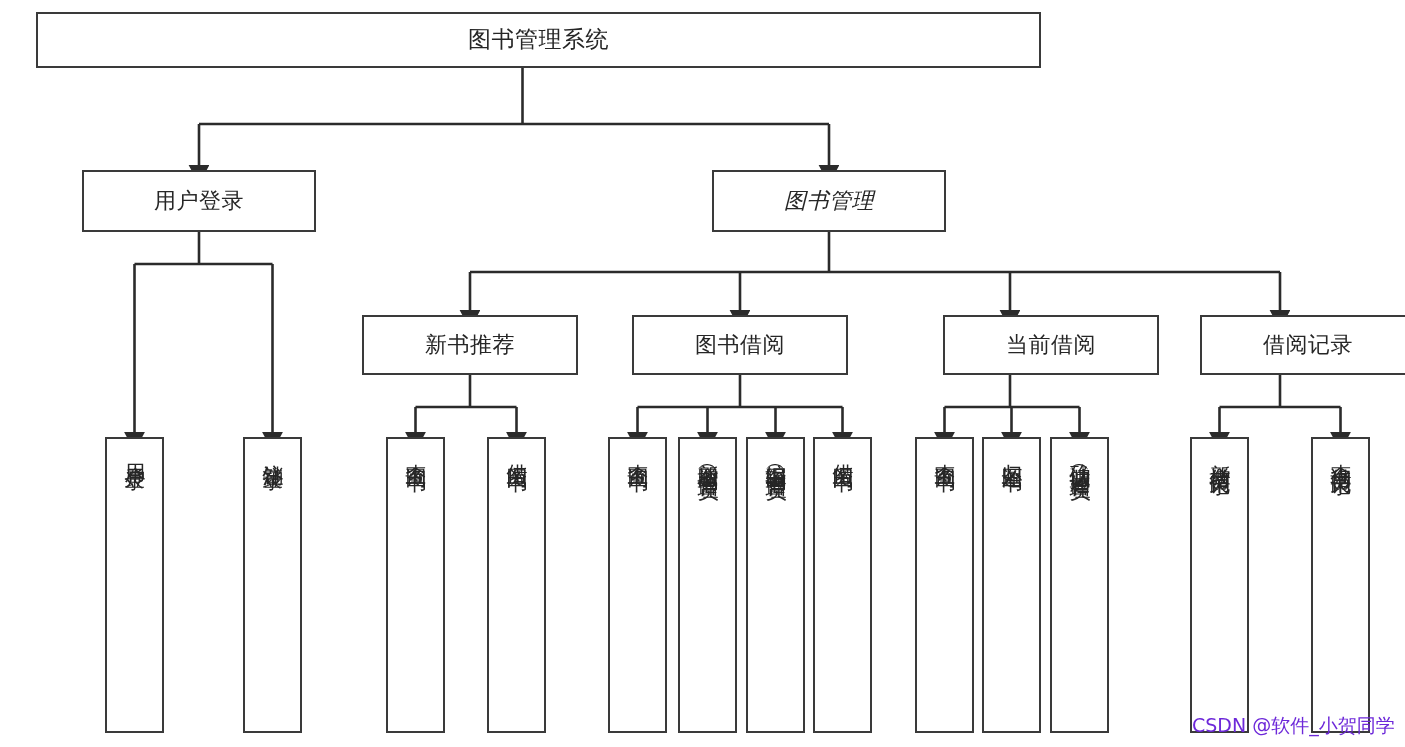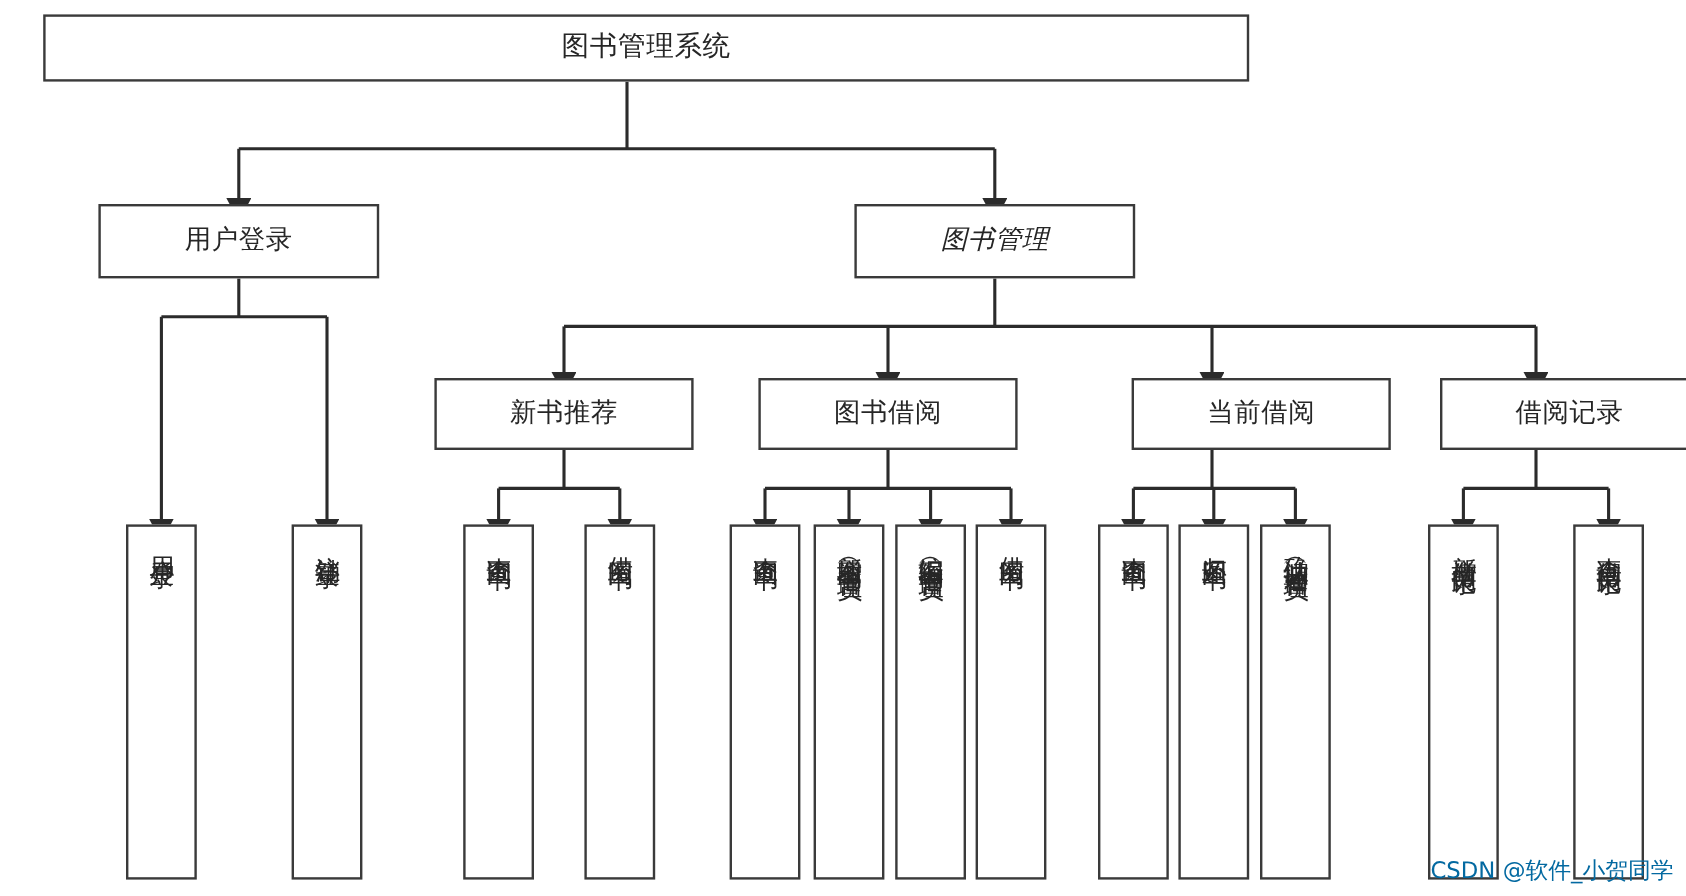--- a/index.html
+++ b/index.html
@@ -62,21 +62,21 @@
     font-size: 21px;
     letter-spacing: 2.5px;
     line-height: 1;
     white-space: nowrap;
   }
   #watermark {
     position: absolute;
     left: 1192px;
     top: 713px;
     font-size: 19px;
-    color: #0369a1;
+    color: #6d28d9;
     white-space: nowrap;
     z-index: 5;
     font-family: "DejaVu Sans", "Liberation Sans", sans-serif;
   }
 </style>
 </head>
 <body>
 
 <div id="diagram-root">
 

